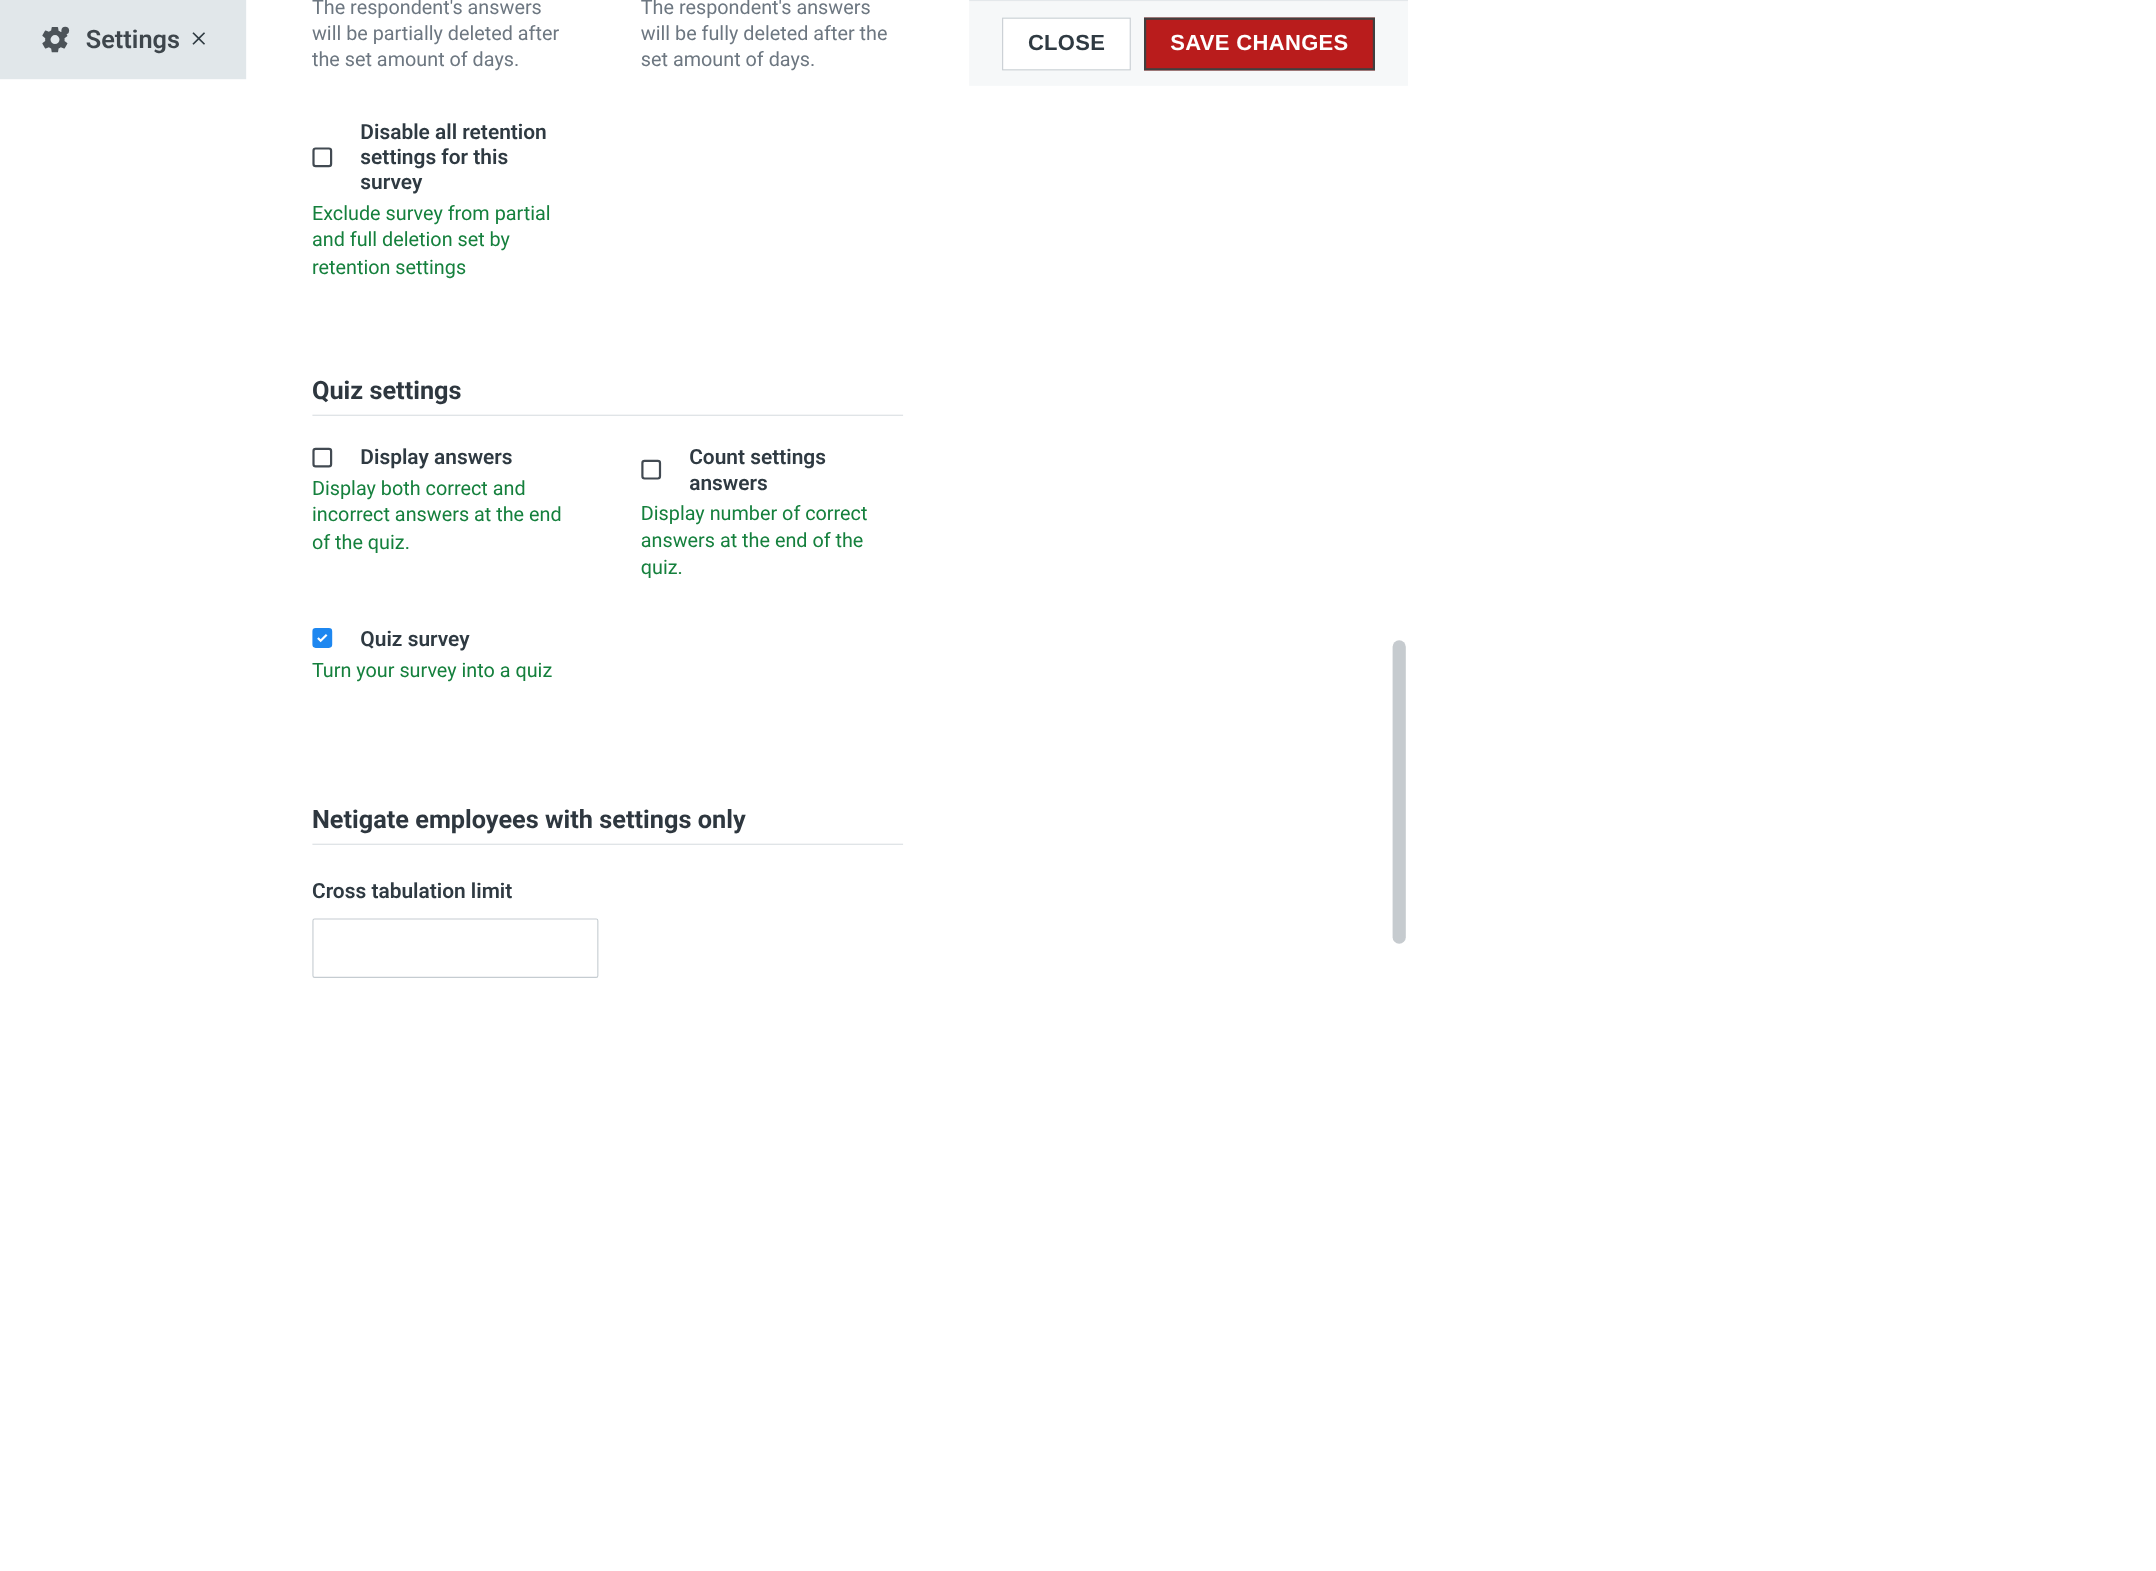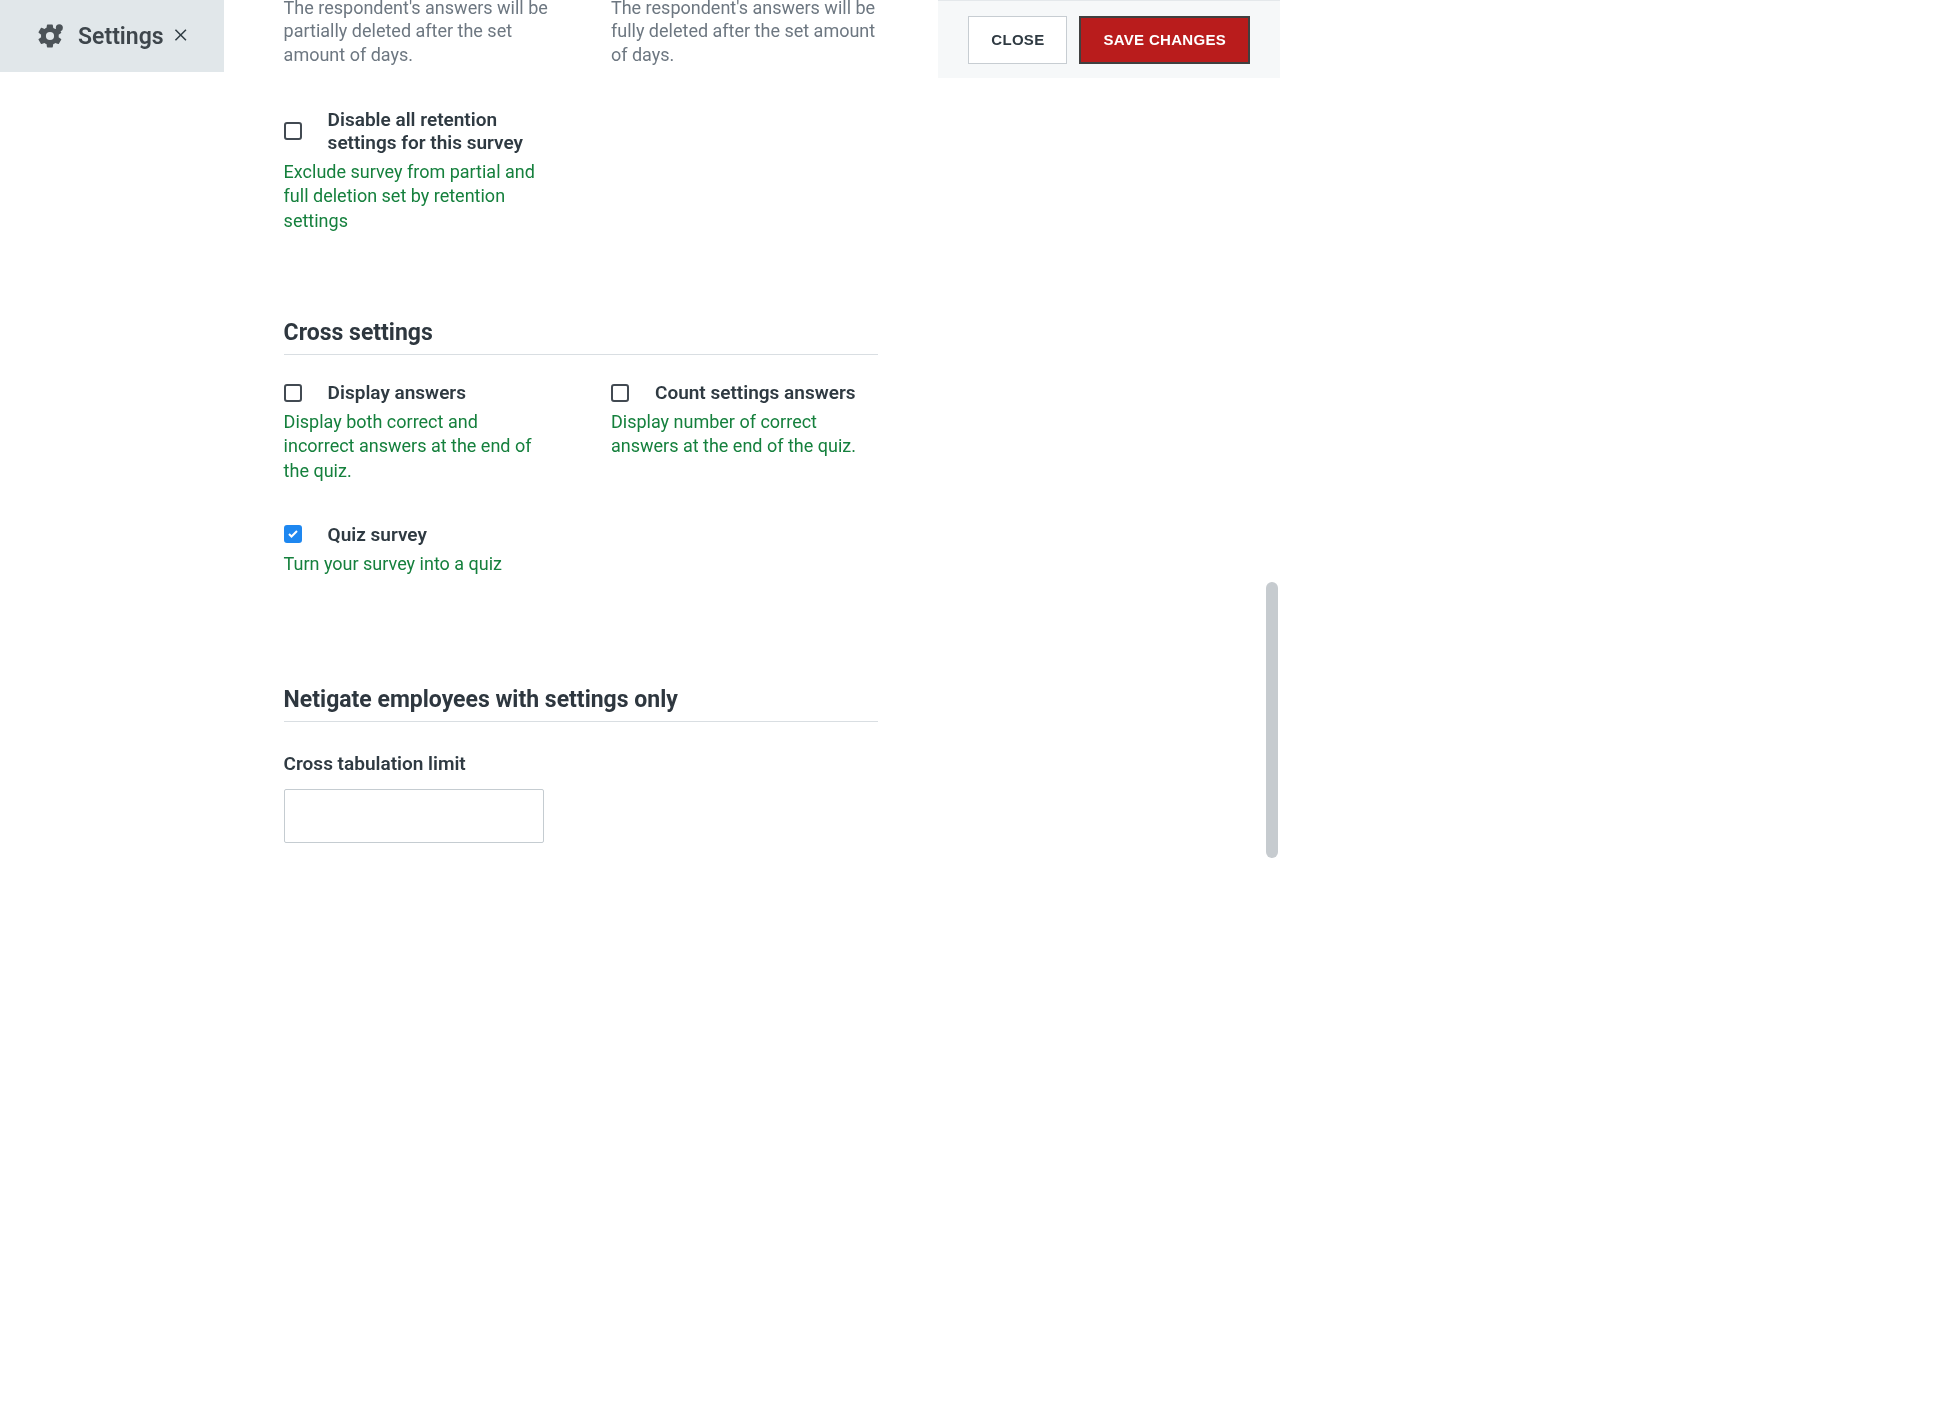--- a/index.html
+++ b/index.html
@@ -106,21 +106,21 @@
     height: 78px;
     display: flex;
     align-items: center;
     justify-content: flex-end;
     padding: 0 30px;
     gap: 12px;
   }
   .btn {
     height: 48px;
     padding: 0 22px;
-    font-size: 15px;
+    font-size: 20px;
     font-weight: 600;
     border-radius: 0;
     cursor: pointer;
     letter-spacing: 0.3px;
   }
   .btn-secondary {
     background: #fff;
     border: 1px solid #c7cdd2;
     color: #2f3a42;
   }
@@ -182,21 +182,21 @@
           <span class="checkbox">
             
           </span>
           <span class="check-label">Disable all retention settings for this survey</span>
         </div>
         <div class="check-desc">Exclude survey from partial and full deletion set by retention settings</div>
       </div>
       <div class="setting-col"></div>
     </div>
 
-    <div class="section-heading">Cross settings</div>
+    <div class="section-heading">Quiz settings</div>
 
     <div class="two-col-row">
       <div class="setting-col">
         <div class="check-row">
           <span class="checkbox">
             
           </span>
           <span class="check-label">Display answers</span>
         </div>
         <div class="check-desc">Display both correct and incorrect answers at the end of the quiz.</div>

